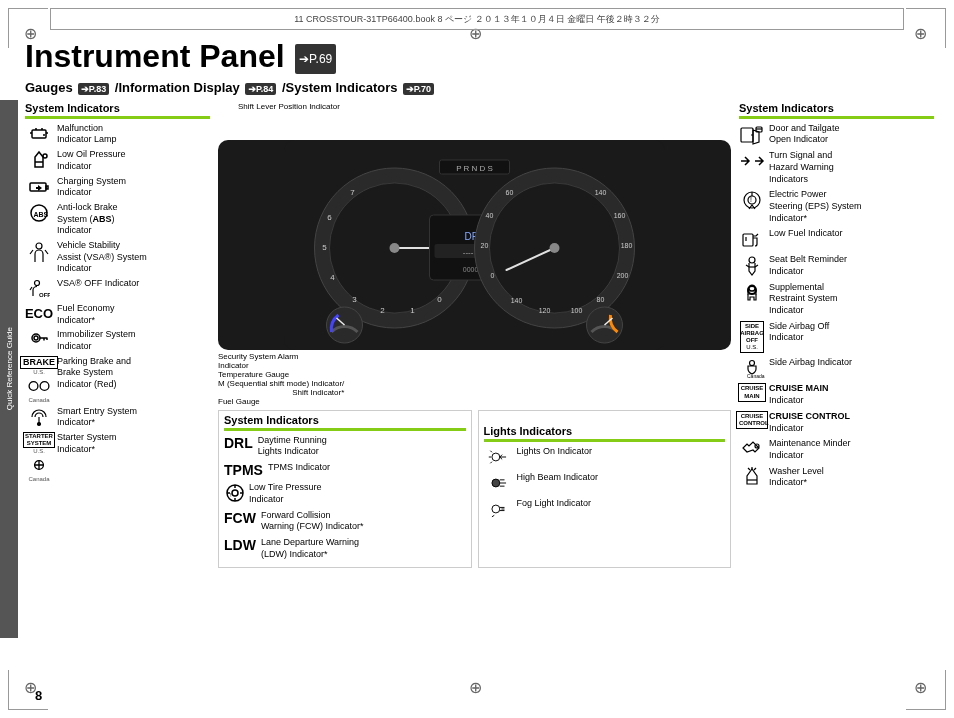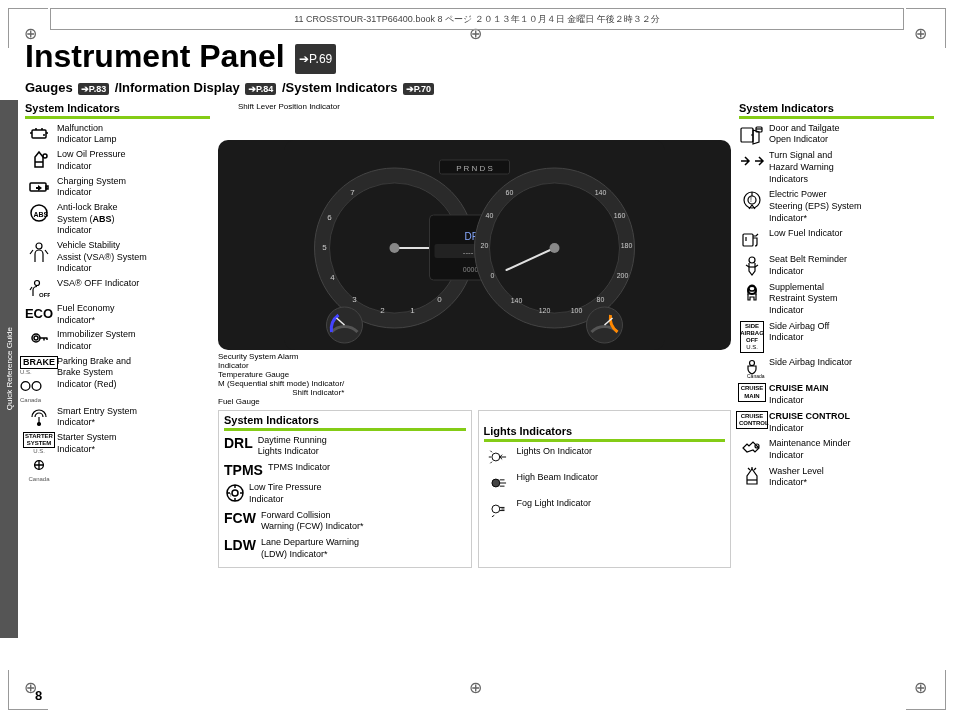--- a/index.html
+++ b/index.html
@@ -383,21 +383,21 @@
               <circle cx="8" cy="9" r="4"></circle>
               <circle cx="8" cy="9" r="2"></circle>
               <path d="M11.5 9h8M16 9v2.5M19 9v2"></path>
             </svg>
           </div>
           <span class="indicator-text">Immobilizer System<br>Indicator</span>
         </li>
 
         <li class="indicator-item">
           <div class="indicator-icon">
-            <div style="display:flex;flex-direction:column;align-items:flex-start;">
+            <div style="display:flex;flex-direction:column;align-items:center;">
               <span style="font-size:9px;font-weight:bold;border:1px solid #000;padding:0 2px;line-height:1.2;">BRAKE</span>
               <span style="font-size:6px;color:#555;">U.S.</span>
               <svg viewBox="0 0 20 12" width="20" height="12" fill="none" stroke="#000" stroke-width="1.2">
                 <circle cx="5" cy="6" r="4"></circle>
                 <circle cx="15" cy="6" r="4"></circle>
               </svg>
               <span style="font-size:6px;color:#555;">Canada</span>
             </div>
           </div>
           <span class="indicator-text">Parking Brake and<br>Brake System<br>Indicator (Red)</span>

